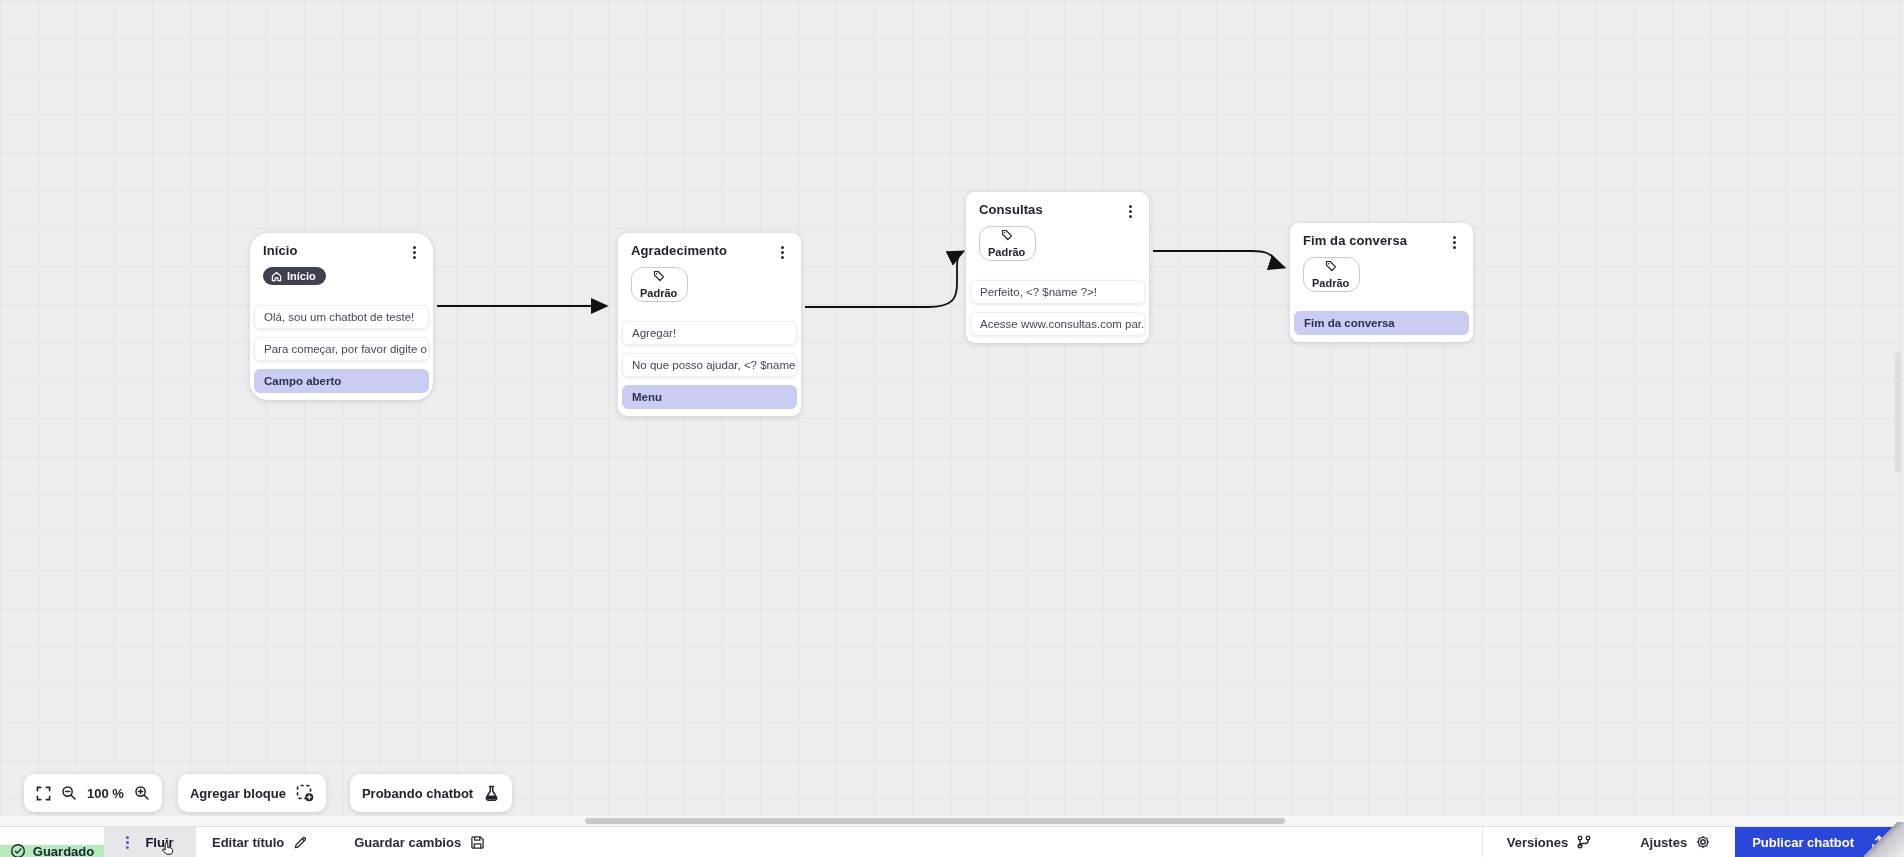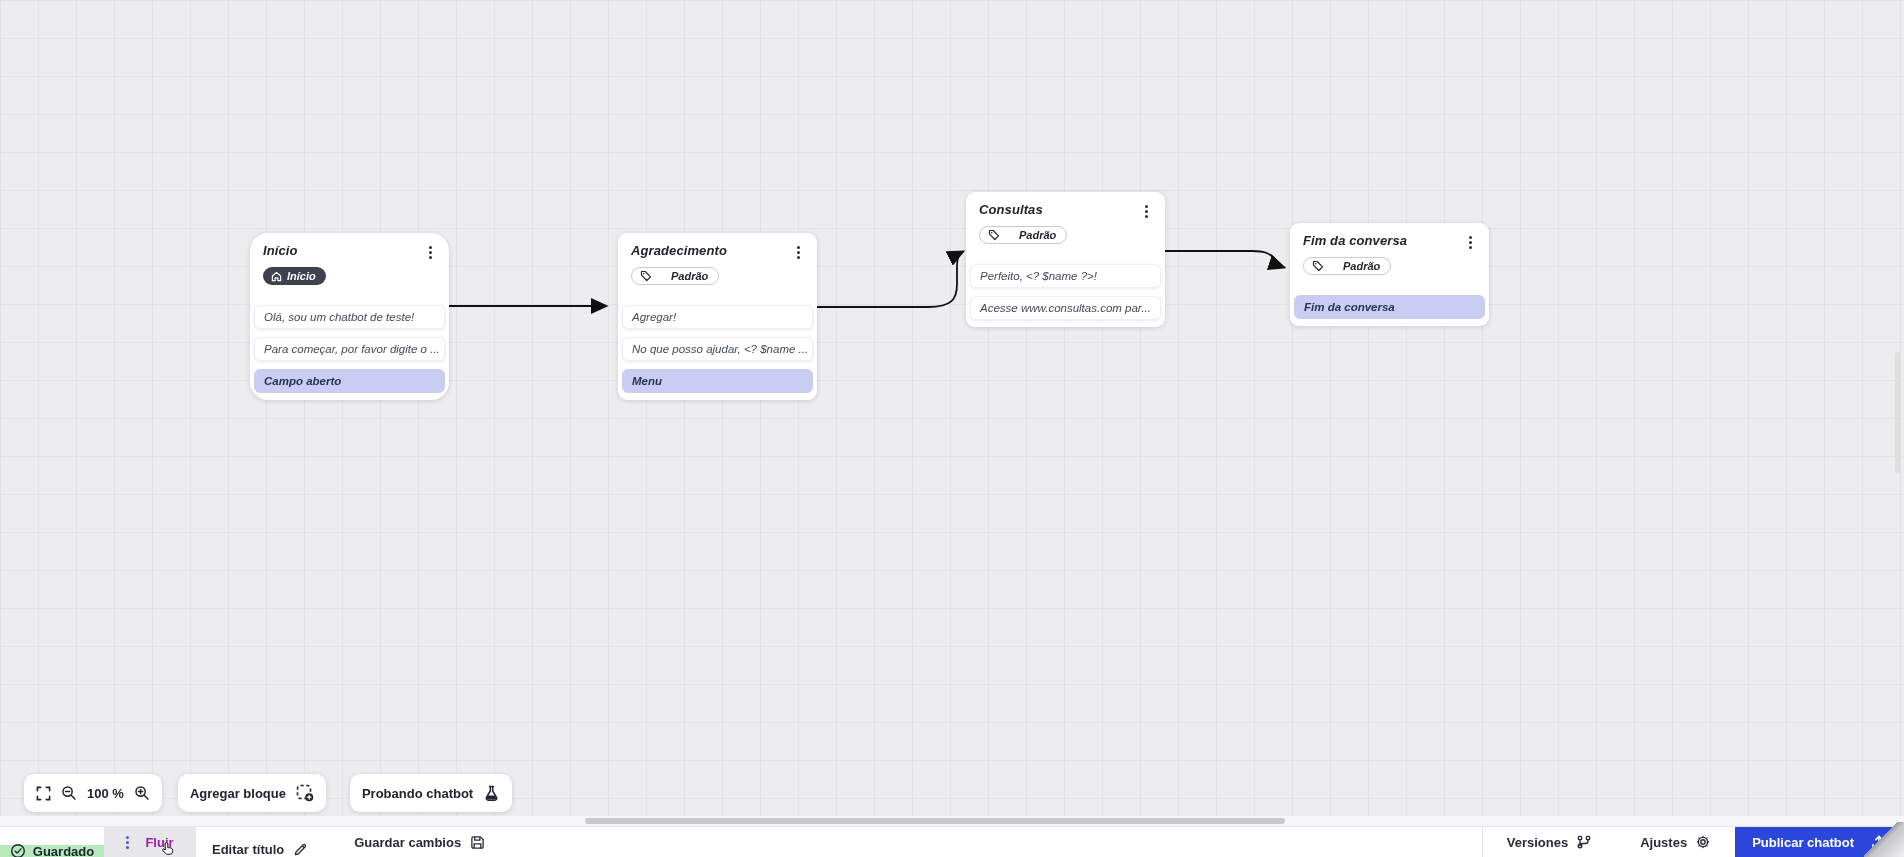--- a/index.html
+++ b/index.html
@@ -8,34 +8,34 @@
   .canvas {
     position:absolute; inset:0; background-color:#ededef;
     background-image:
       linear-gradient(#e3e3e6 1px, transparent 1px),
       linear-gradient(90deg,#e3e3e6 1px, transparent 1px);
     background-size:38px 38px;
   }
   .edges { position:absolute; inset:0; pointer-events:none; }
 
   
-  .node { position:absolute; width:199px; background:#fff; border-radius:9px;
-    box-shadow:0 1px 5px rgba(30,30,50,.16); padding:10px 4px 7px;font-style:italic; }
+  .node { position:absolute; width:183px; background:#fff; border-radius:9px;
+    box-shadow:0 1px 5px rgba(30,30,50,.16); padding:10px 4px 7px; }
   .node-header { display:flex; justify-content:space-between; align-items:flex-start;
     padding:0 7px 0 9px; }
   .node-title { font-size:13px; font-weight:700; color:#20242f; letter-spacing:.1px; }
   .kebab { width:16px; height:16px; display:flex; flex-direction:column; align-items:center;
     justify-content:center; gap:2px; cursor:pointer; margin-top:1px; }
   .kebab i { width:3px; height:3px; border-radius:50%; background:#2a2e3a; }
   .badge-row { padding:0 9px; margin-top:7px; }
   .badge-dark { display:inline-flex; align-items:center; gap:5px; background:#3d4150;
     color:#fff; font-size:11px; font-weight:700; border-radius:11px; padding:3px 10px 3px 8px; }
-  .badge-outline { display:inline-flex; align-items:center; gap:19px; background:#fff;
+  .badge-outline { display:inline-flex; align-items:center; gap:5px; background:#fff;
     border:1px solid #c9c9cf; color:#23262f; font-size:11px; font-weight:700;
-    border-radius:12px; padding:2px 10px 2px 8px; }
+    border-radius:12px; padding:2px 10px 2px 8px;flex-direction:column; }
   .messages { margin-top:19px; display:flex; flex-direction:column; gap:8px; }
   .msg { background:#fff; border:1px solid #efeff2; box-shadow:0 1px 3px rgba(0,0,0,.09);
     border-radius:6px; padding:5px 9px; font-size:11.5px; color:#434959;
     white-space:nowrap; overflow:hidden; height:24px; line-height:13px; }
   .msg.hl { background:#c9cdf2; border-color:#c9cdf2; box-shadow:none;
     color:#2a3153; font-weight:700; }
 
   
   .toolbar { position:absolute; left:24px; bottom:45px; display:flex; align-items:center; }
   .tool-box { height:38px; background:#fff; border-radius:10px;
@@ -54,24 +54,24 @@
 
   
   .statusbar { position:absolute; left:0; right:0; bottom:0; height:31px; background:#fff;
     border-top:1px solid #e4e4e8; display:flex; align-items:stretch; font-size:13px; }
   .saved { width:104px; background:#b6eabd; display:flex; align-items:center;
     justify-content:center; gap:7px; color:#20262f; font-weight:600;margin-top:18px; }
   .flow-seg { width:92px; background:#e7e7ea; display:flex; align-items:center;
     justify-content:center; gap:16px; cursor:pointer; }
   .drag-dots { display:flex; flex-direction:column; gap:2px; }
   .drag-dots i { width:3px; height:3px; border-radius:50%; background:#4a55e8; }
-  .flow-label { color:#a21caf; font-weight:600; }
+  .flow-label { color:#0f172a; font-weight:600; }
   .sb-btn { display:flex; align-items:center; gap:9px; color:#262b37; font-weight:600;
     cursor:pointer; }
-  .edit-title { margin-left:16px;align-items:flex-end; }
+  .edit-title { margin-left:16px; }
   .save-changes { margin-left:46px; }
   .right-group { margin-left:auto; display:flex; align-items:stretch;
     border-left:1px solid #e7e7ea; }
   .sb-item { display:flex; align-items:center; gap:8px; padding:0 24px; color:#262b37;
     font-weight:600; cursor:pointer; }
   .publish { background:#2b46db; color:#fff; display:flex; align-items:center; gap:17px;
     padding:0 17px; font-weight:700; cursor:pointer; }
   .corner-fold { position:absolute; right:0; bottom:0; width:40px; height:35px;
     background:linear-gradient(135deg, rgba(0,0,0,0) 45%, #9b9da3 45%, #c6c6cb 55%, #ebebee 95%);
     pointer-events:none; }

